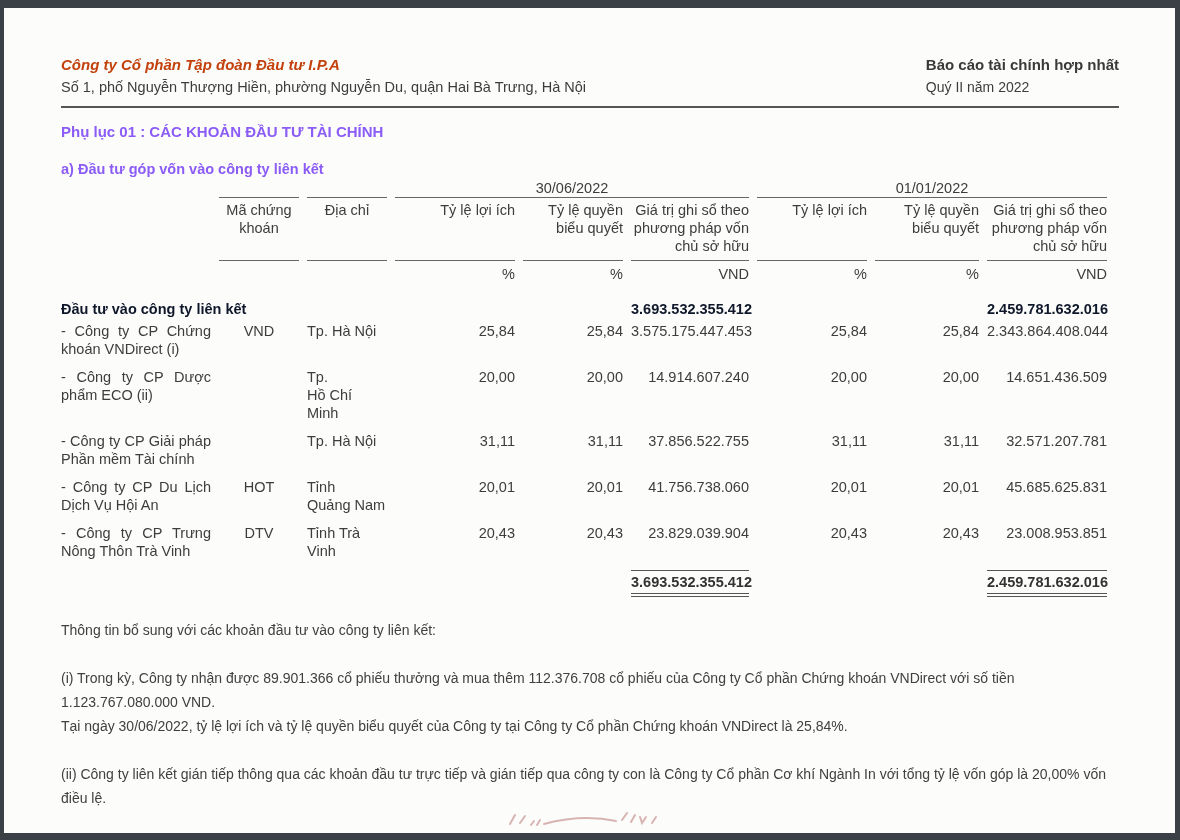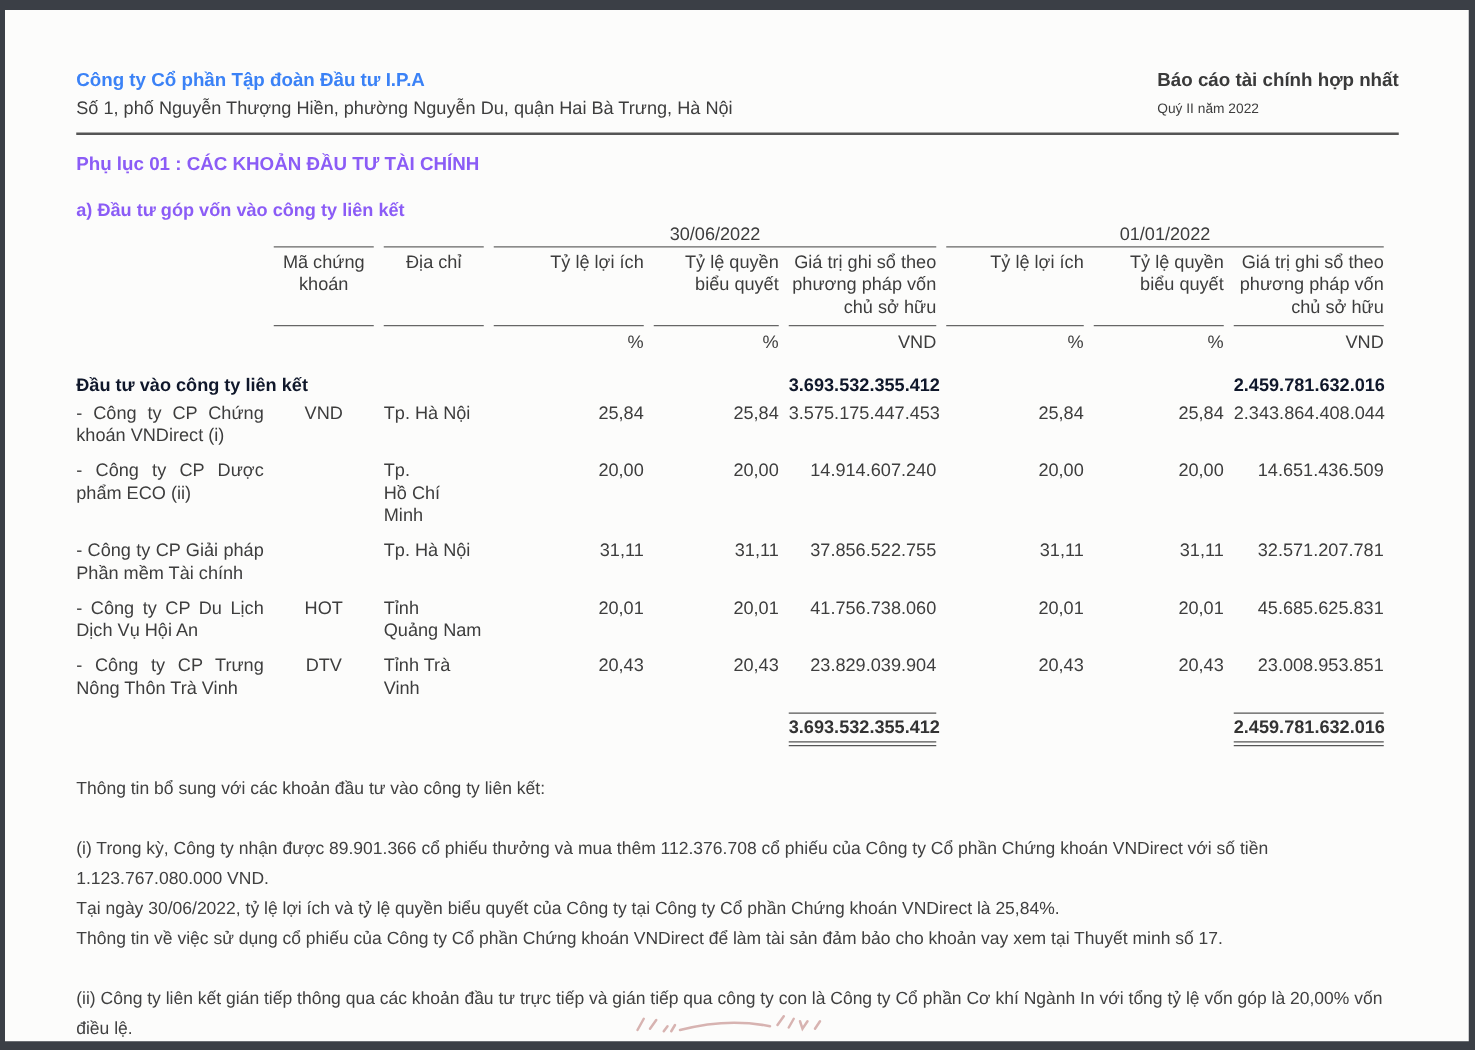--- a/index.html
+++ b/index.html
@@ -17,25 +17,25 @@
   .page{
     width:100%;height:100%;
     background:#fcfcfb;
     color:#3d3d3d;
     padding:45px 56px 0 57px;
     position:relative;
     overflow:hidden;
   }
   
   .hdr{ display:flex; justify-content:space-between; align-items:flex-start; }
-  .hdr-left .company-name{ font-weight:bold; font-size:15px; line-height:23px; color:#3b82f6; }
+  .hdr-left .company-name{ font-weight:bold; font-size:15px; line-height:23px; color:#c2410c;font-style:italic; }
   .hdr-left .company-address{ font-size:14.5px; line-height:23px; }
   .hdr-right{ text-align:left; }
   .hdr-right .report-title{ font-weight:bold; font-size:15px; line-height:23px; color:#3a3a3a; }
-  .hdr-right .report-period{ font-size:11px; line-height:23px; }
+  .hdr-right .report-period{ font-size:14px; line-height:23px; }
   .hdr-rule{ border-bottom:2px solid #555; margin-top:7px; }
   .appendix-title{ margin-top:15px; font-weight:bold; font-size:15px; color:#8b5cf6; }
   .section-title{ margin-top:21px; font-weight:bold; font-size:14.5px; color:#8b5cf6; }
   
   table.inv{
     border-collapse:separate;
     border-spacing:8px 0;
     table-layout:fixed;
     width:1062px;
     margin-left:-8px;
@@ -225,21 +225,20 @@
         <td class="num total">2.459.781.632.016</td>
       </tr>
     </tbody>
       </table>
 
     <div class="notes">
       <div>Thông tin bổ sung với các khoản đầu tư vào công ty liên kết:</div>
       <div class="para">
         <div>(i) Trong kỳ, Công ty nhận được 89.901.366 cổ phiếu thưởng và mua thêm 112.376.708 cổ phiếu của Công ty Cổ phần Chứng khoán VNDirect với số tiền 1.123.767.080.000 VND.</div>
         <div>Tại ngày 30/06/2022, tỷ lệ lợi ích và tỷ lệ quyền biểu quyết của Công ty tại Công ty Cổ phần Chứng khoán VNDirect là 25,84%.</div>
-        <div>Thông tin về việc sử dụng cổ phiếu của Công ty Cổ phần Chứng khoán VNDirect để làm tài sản đảm bảo cho khoản vay xem tại Thuyết minh số 17.</div>
       </div>
       <div class="para">(ii) Công ty liên kết gián tiếp thông qua các khoản đầu tư trực tiếp và gián tiếp qua công ty con là Công ty Cổ phần Cơ khí Ngành In với tổng tỷ lệ vốn góp là 20,00% vốn điều lệ.</div>
 
     </div>
 
     <svg class="stamp" width="160" height="22" viewBox="0 0 160 22">
       <g fill="none" stroke="#c08480" stroke-width="2" stroke-linecap="round">
         <path d="M6 16 L11 7"></path>
         <path d="M16 15 L21 8"></path>
         <path d="M27 17 l3 -4 m3 4 l3 -5"></path>

